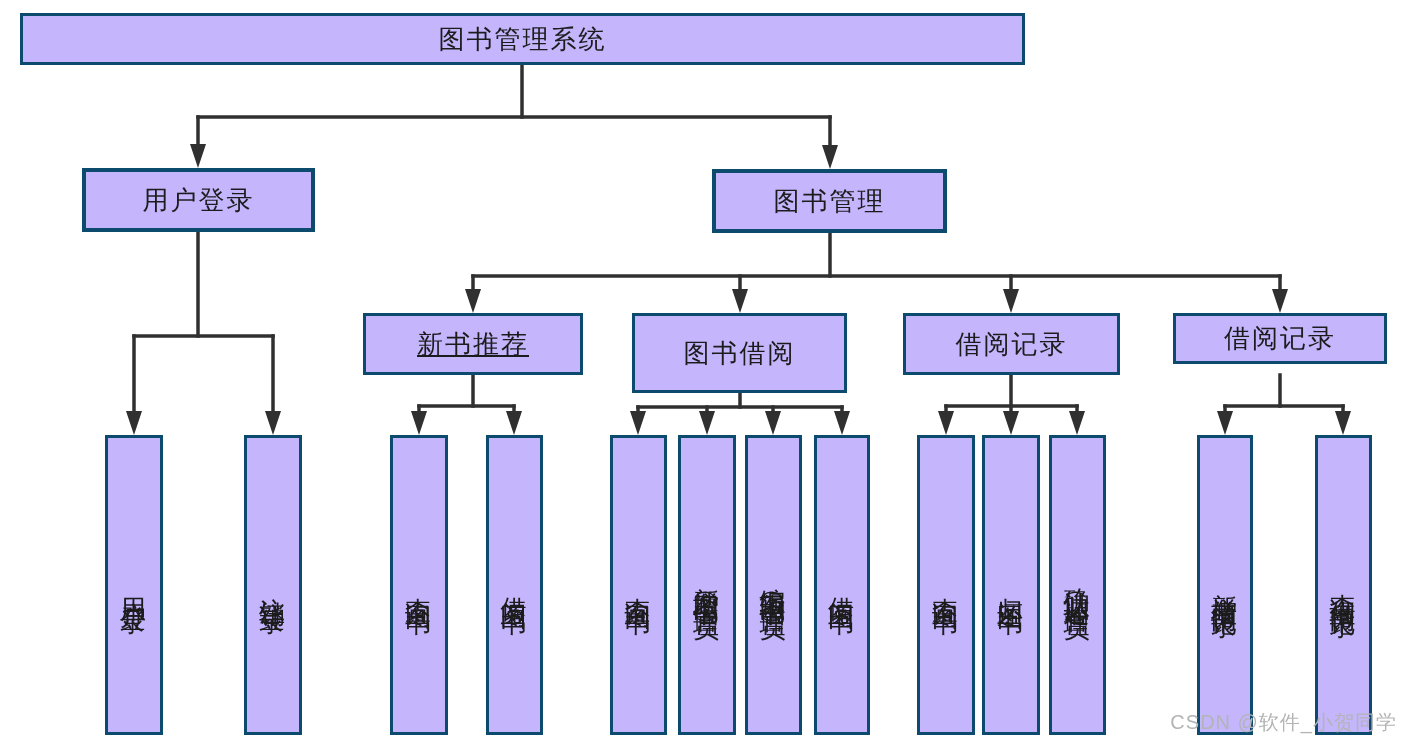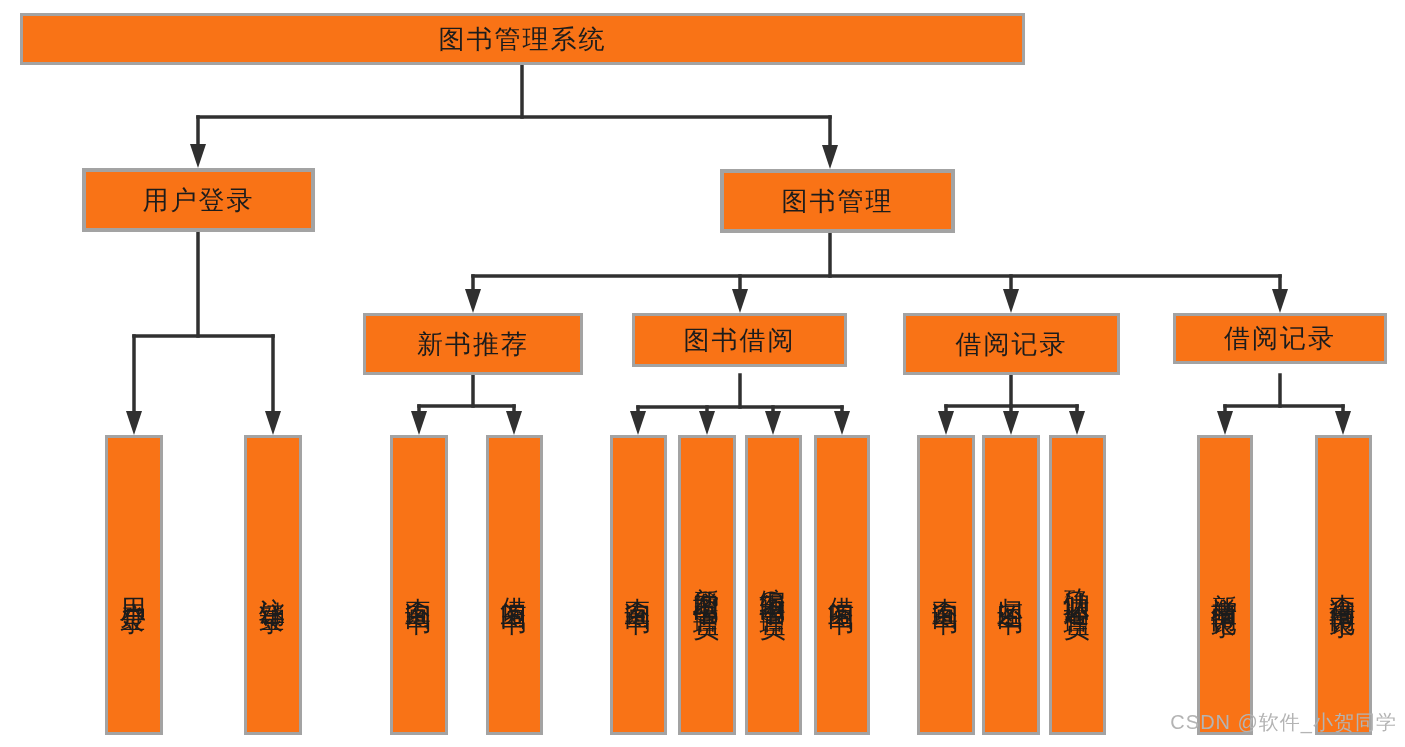--- a/index.html
+++ b/index.html
@@ -14,22 +14,22 @@
   svg.connectors {
     position: absolute;
     left: 0; top: 0;
     width: 1405px; height: 747px;
   }
   svg.connectors line { stroke: #303030; stroke-width: 3.5; stroke-linecap: square; }
   svg.connectors polygon { fill: #303030; }
   .box {
     position: absolute;
     box-sizing: border-box;
-    background: #f97316;
-    border: 3px solid #a3a3a3;
+    background: #c4b5fd;
+    border: 3px solid #0c4a6e;
     display: flex;
     align-items: center;
     justify-content: center;
     color: #1c1c1c;
   }
   .hbox { font-size: 26px; letter-spacing: 2px; }
   .root-box { border-width: 3px; }
   .l2-box { border-width: 4px; }
   .leaf { border-width: 3px; }
   .leaf .vtext {
@@ -127,24 +127,24 @@
       <line x1="1225" y1="406" x2="1225" y2="413"></line>
       <polygon points="1217,411 1233,411 1225,435"></polygon>
       <line x1="1343" y1="406" x2="1343" y2="413"></line>
       <polygon points="1335,411 1351,411 1343,435"></polygon>
     </g>
   </svg>
 
   <div class="box hbox root-box" style="left:20px; top:13px; width:1005px; height:52px;">图书管理系统</div>
 
   <div class="box hbox l2-box" style="left:82px; top:168px; width:233px; height:64px;">用户登录</div>
-  <div class="box hbox l2-box" style="left:712px; top:169px; width:235px; height:64px;margin-left:8px;">图书管理</div>
+  <div class="box hbox l2-box" style="left:712px; top:169px; width:235px; height:64px;">图书管理</div>
 
-  <div class="box hbox" style="left:363px; top:313px; width:220px; height:62px;">新书推荐</div>
-  <div class="box hbox" style="left:632px; top:313px; width:215px; height:54px;">图书借阅</div>
+  <div class="box hbox" style="left:363px; top:313px; width:220px; height:62px;text-decoration:underline;">新书推荐</div>
+  <div class="box hbox" style="left:632px; top:313px; width:215px; height:80px;">图书借阅</div>
   <div class="box hbox" style="left:903px; top:313px; width:217px; height:62px;">借阅记录</div>
   <div class="box hbox" style="left:1173px; top:313px; width:214px; height:51px;">借阅记录</div>
 
   <div class="box leaf" style="left:105px; top:435px; width:58px; height:300px;">
     <span class="vtext">用户登录</span>
   </div>
   <div class="box leaf" style="left:244px; top:435px; width:58px; height:300px;">
     <span class="vtext">注销登录</span>
   </div>
 

